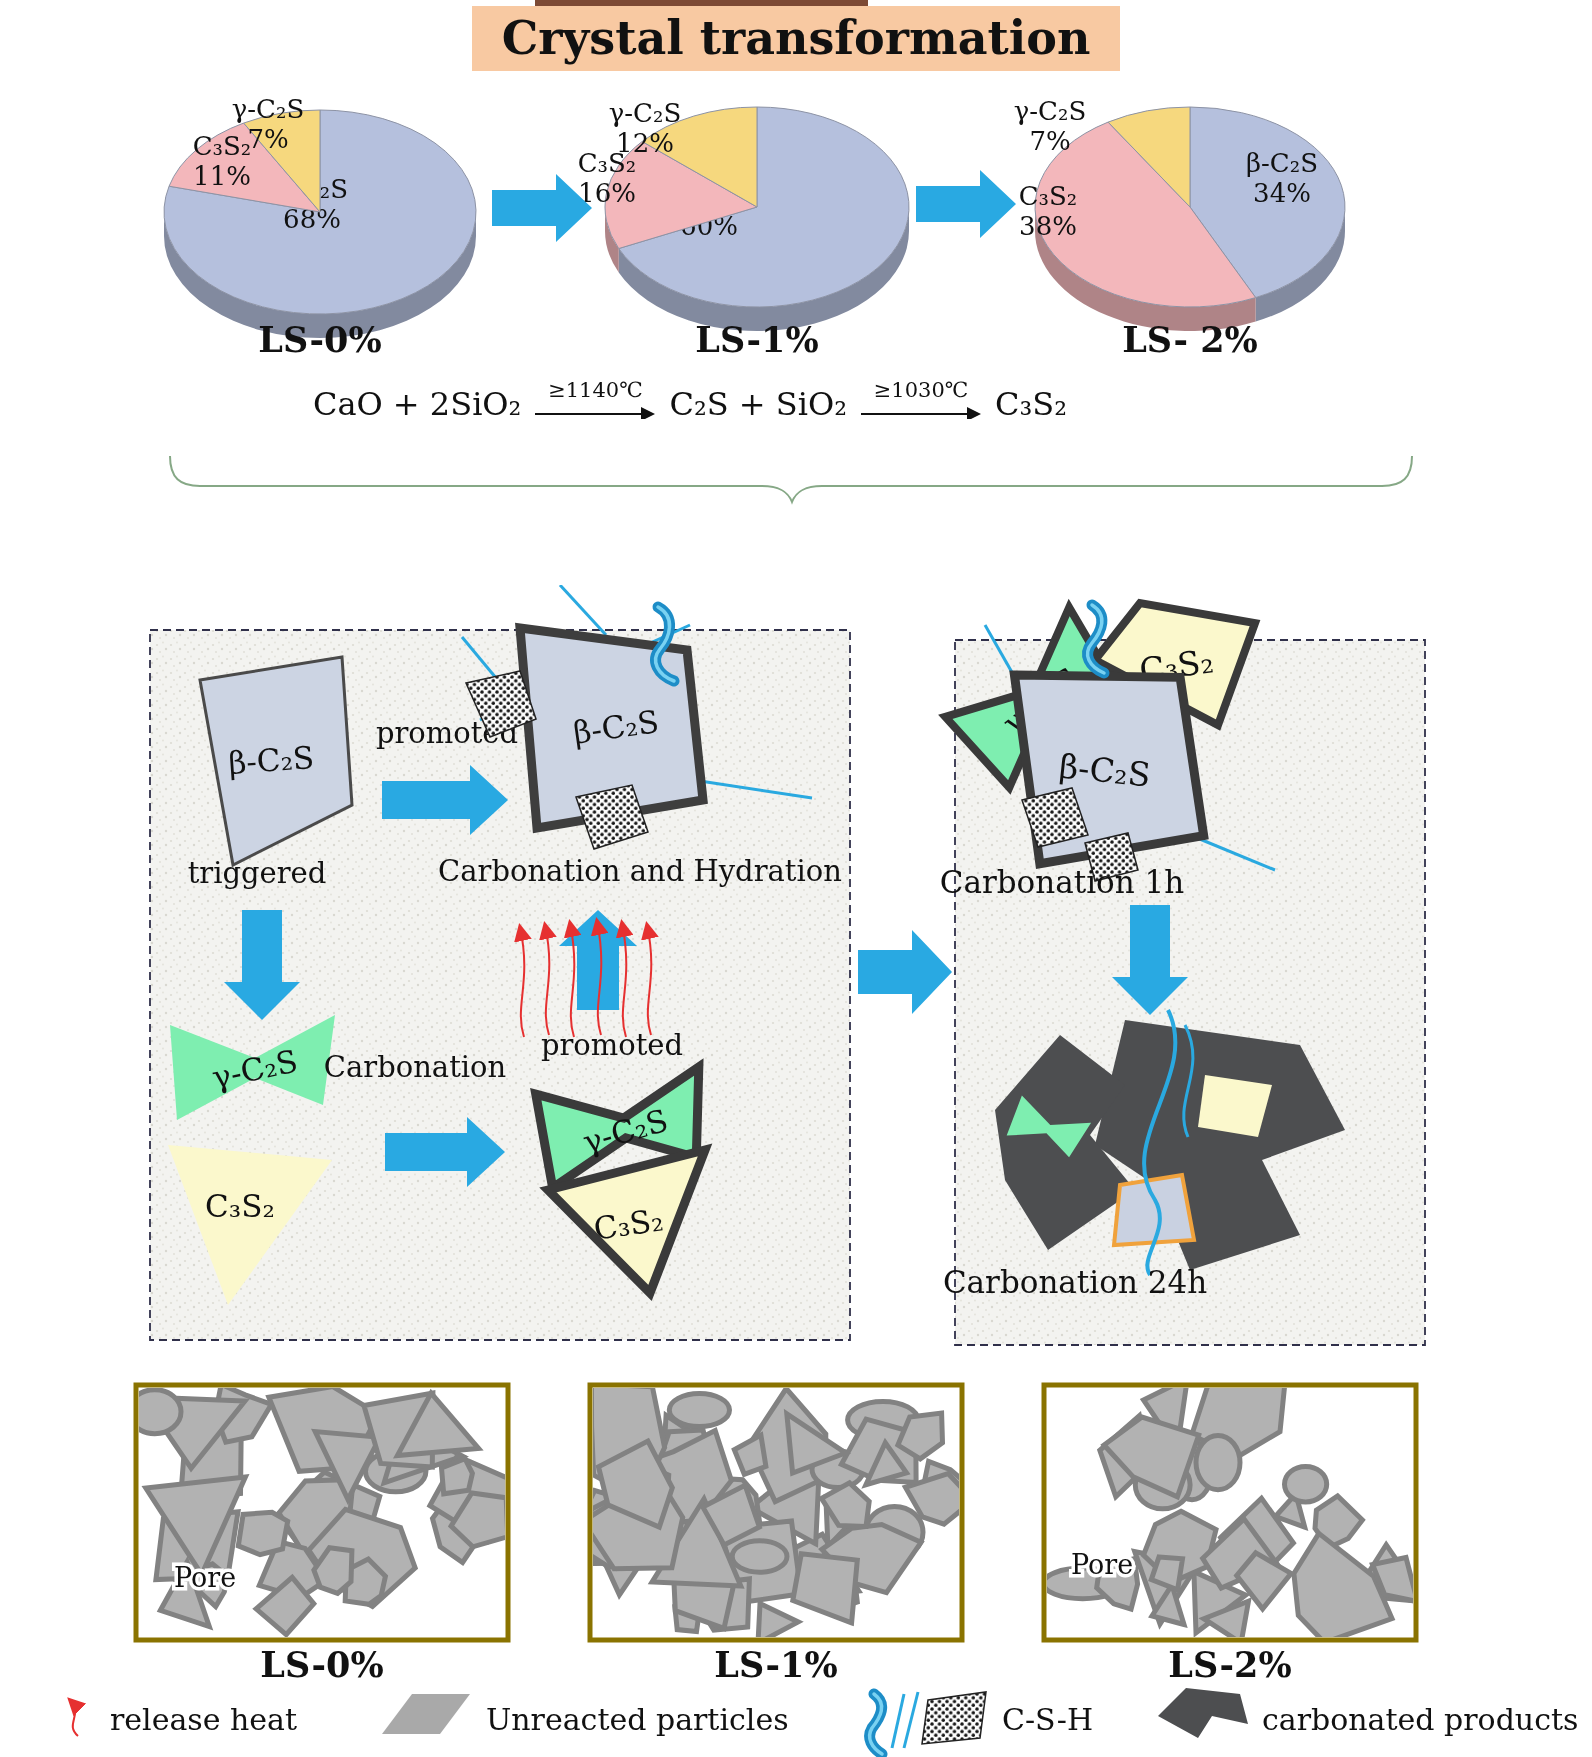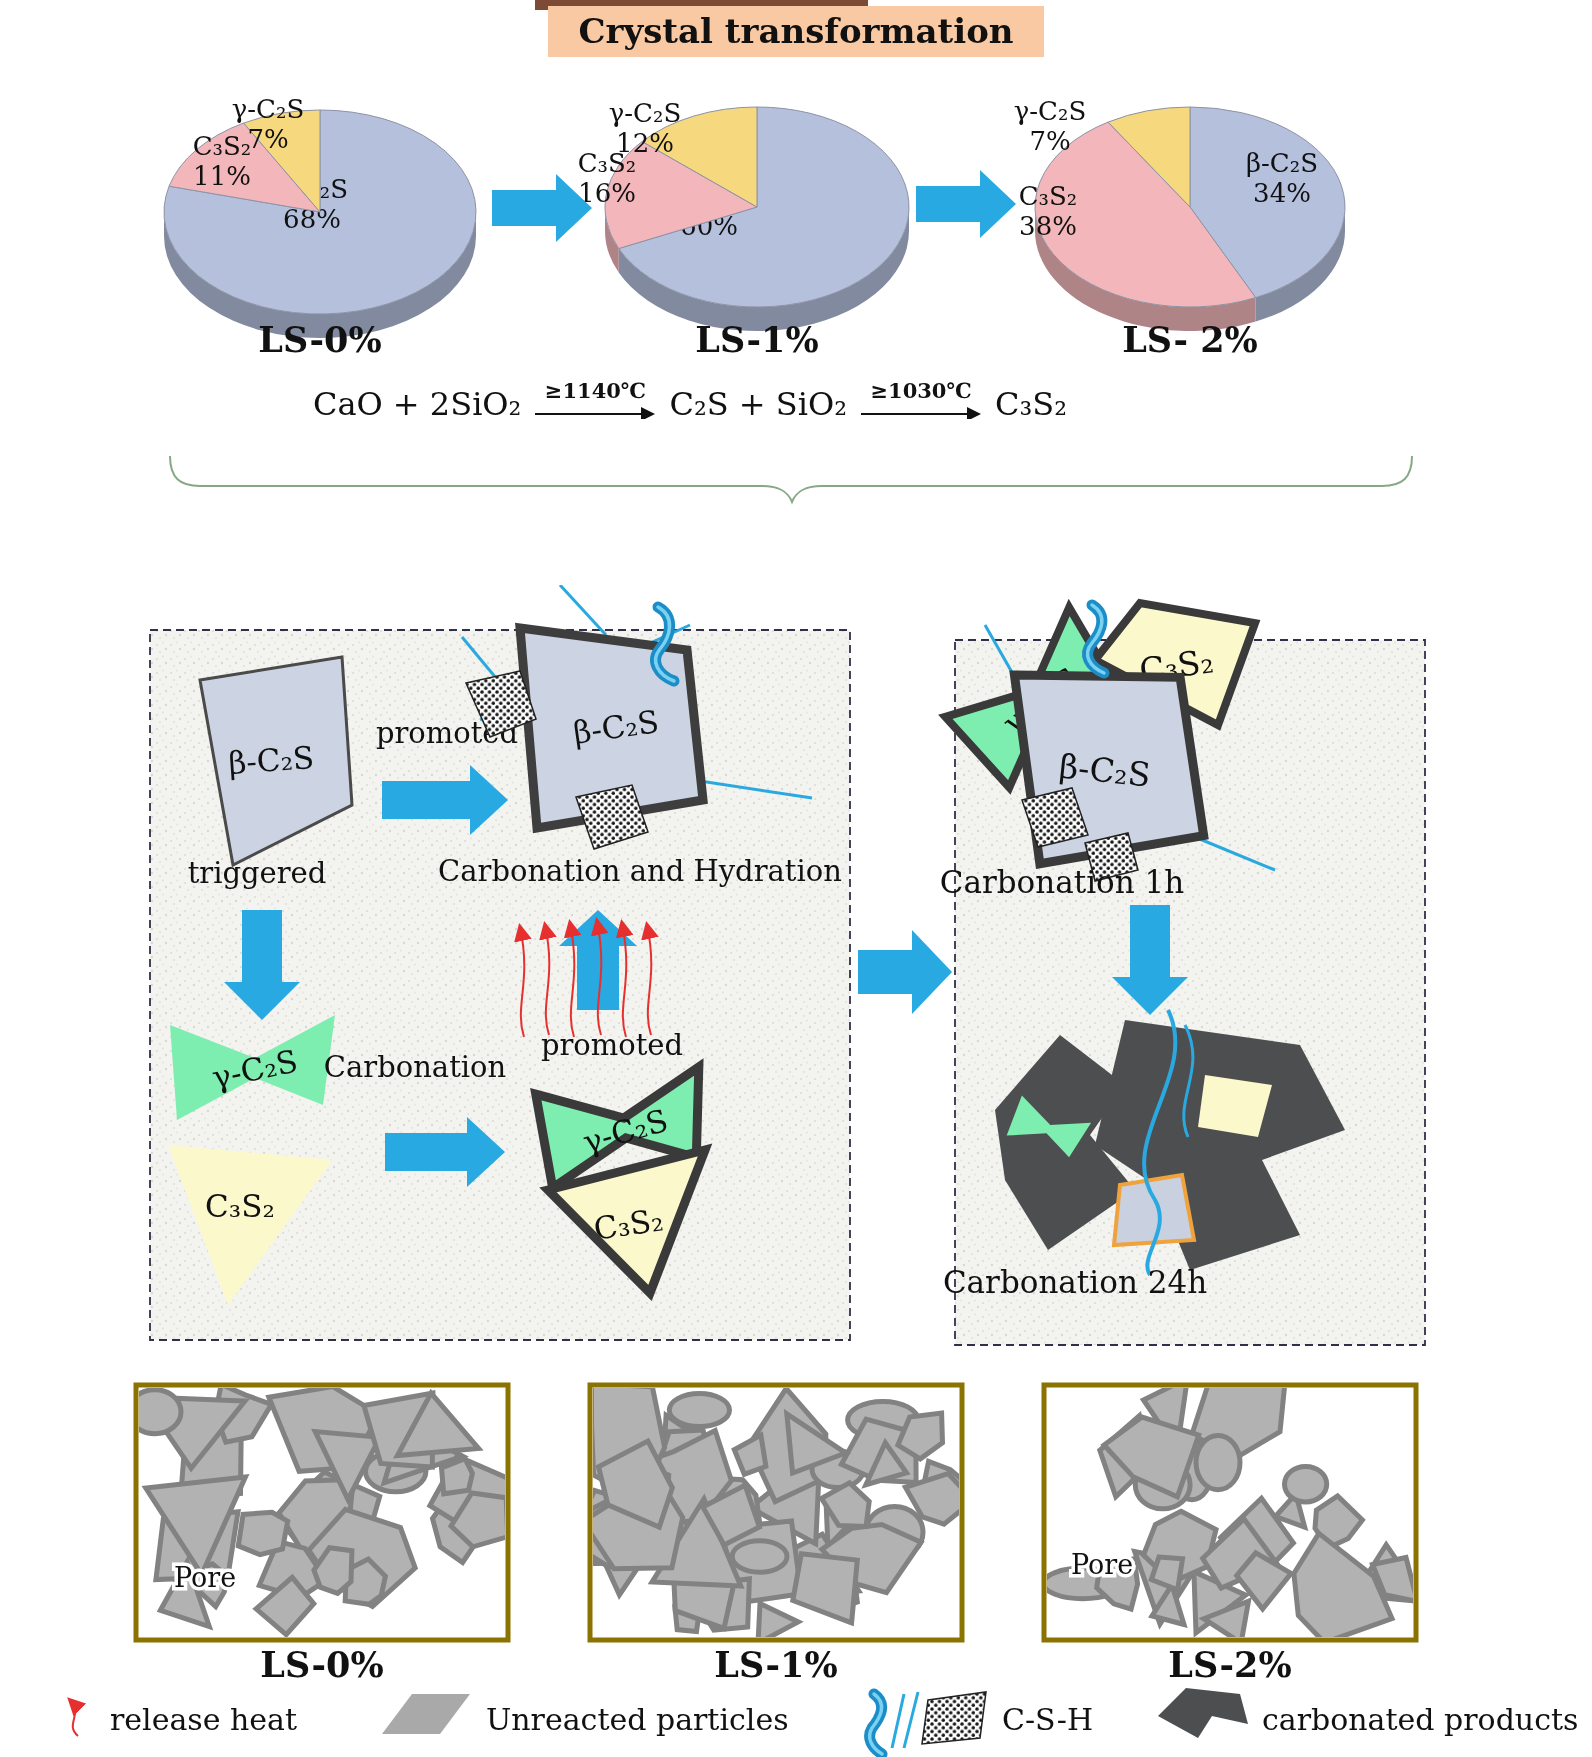--- a/index.html
+++ b/index.html
@@ -1,27 +1,27 @@
 <!DOCTYPE html>
 <html><head>
 <meta charset="utf-8">
 <style>
   html,body{margin:0;padding:0;background:#fff;}
   #fig{position:relative;width:1592px;height:1757px;background:#fff;overflow:hidden;
        font-family:"DejaVu Serif","Liberation Serif",serif;color:#111;}
   .abs{position:absolute;}
   .banner{left:0;right:0;text-align:center;}
   .banner .chip{display:inline-block;background:#f8c9a2;padding:6px 30px;
-       font-size:34px;font-weight:bold;line-height:1.15;}
+       font-size:46px;font-weight:bold;line-height:1.15;}
   .top-artifact{left:535px;top:0;width:333px;height:10px;background:#7d4a35;}
   .equation{left:0;top:380px;width:1380px;display:flex;justify-content:center;
        align-items:flex-end;font-size:32px;}
   .eq-term{margin:0 4px;}
   .rxn{display:inline-flex;flex-direction:column;align-items:center;margin:0 10px 4px;}
-  .rxn .cond{font-size:21px;font-weight:bold;line-height:1;margin-bottom:2px;}
+  .rxn .cond{font-size:21px;font-weight:normal;line-height:1;margin-bottom:2px;}
   svg{display:block;}
   svg text{font-family:"DejaVu Serif","Liberation Serif",serif;fill:#111;}
   .pie-name,.pie-pct{font-size:26px;}
   .pie-title{font-size:35px;font-weight:bold;}
   .blue-arrow{fill:#29a9e2;}
   .dashed-box{fill:url(#speckle);stroke:#30304a;stroke-width:1.8;stroke-dasharray:8 5;}
   .shape-label{font-size:31px;}
   .shape-label-lg{font-size:33px;}
   .step-label{font-size:29px;}
   .stage-label{font-size:31px;}

